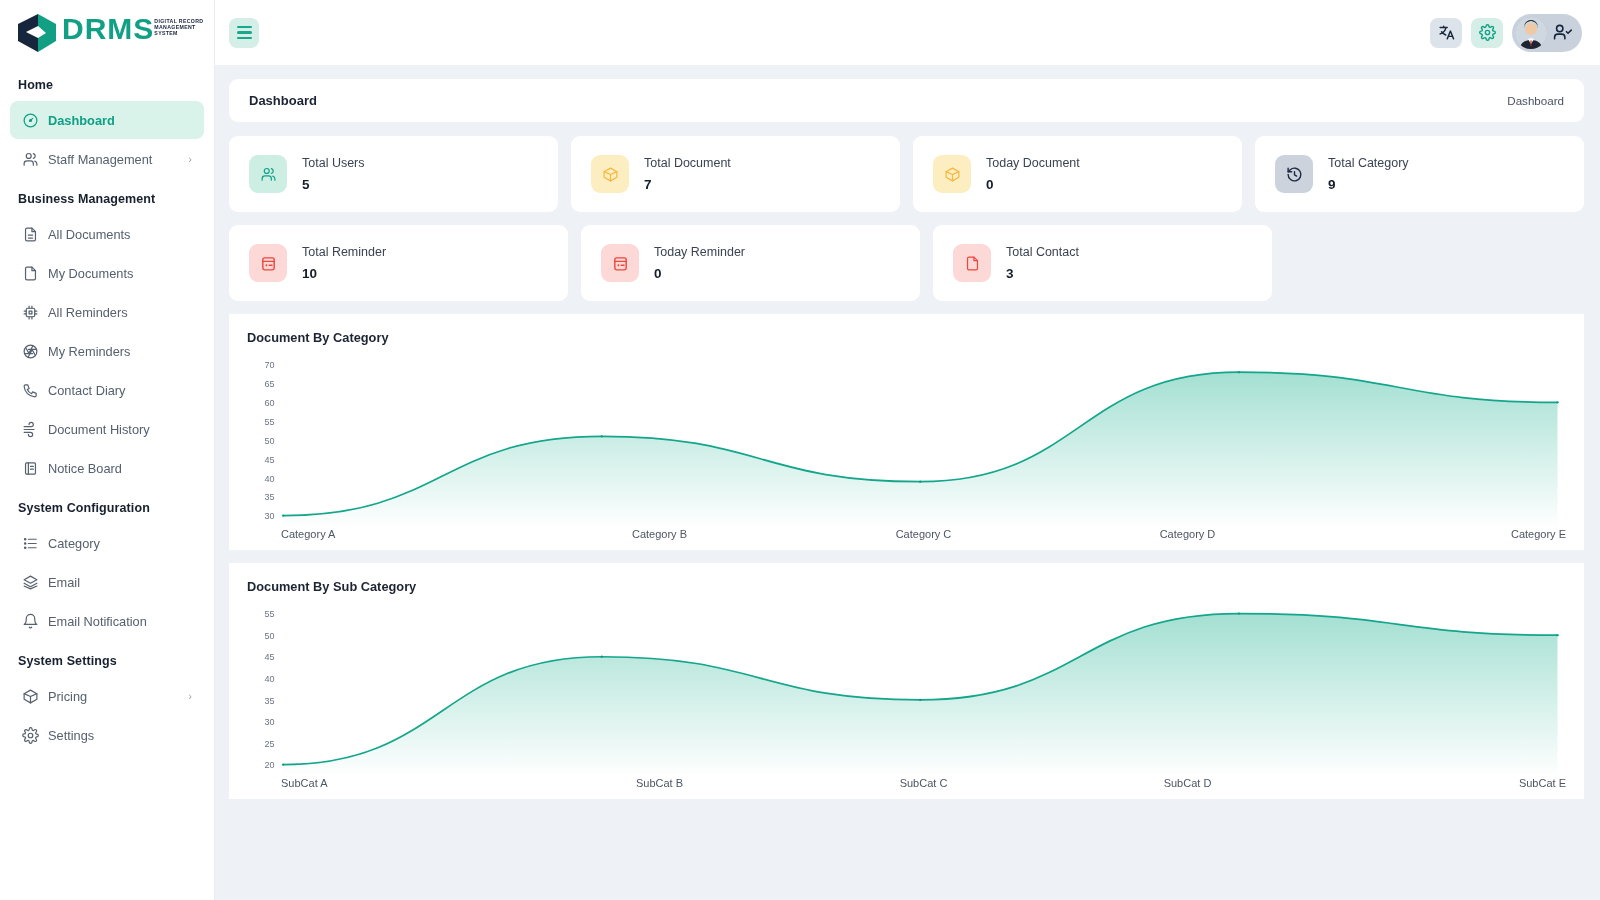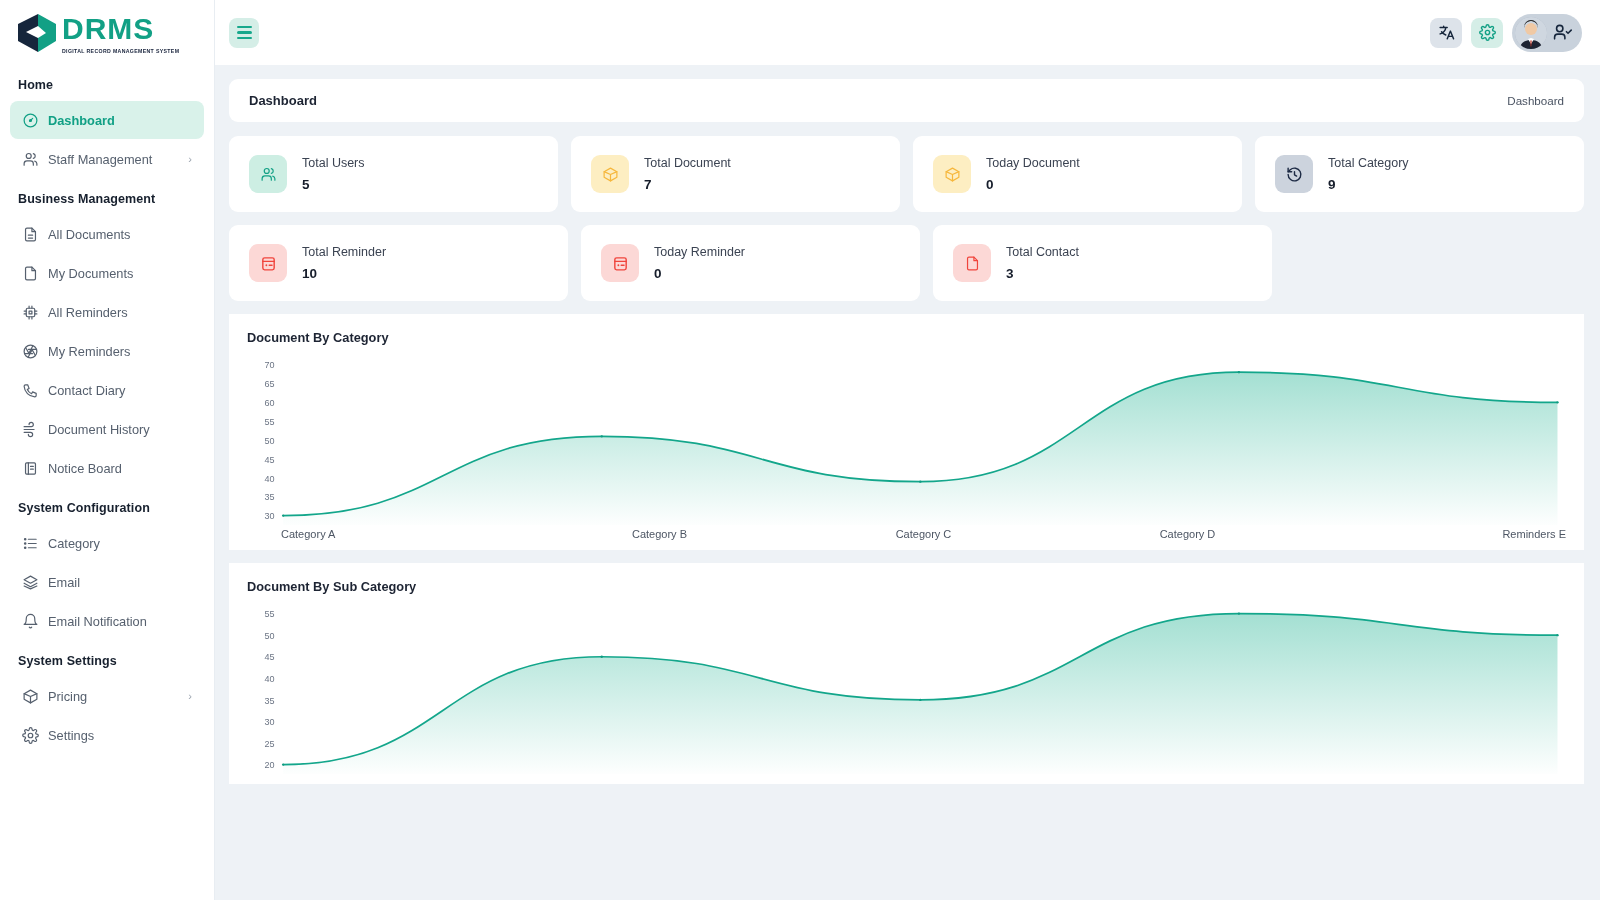--- a/index.html
+++ b/index.html
@@ -13,21 +13,21 @@
 
   
   .sidebar {
     width: 215px; height: 900px; background: #ffffff;
     border-right: 1px solid #e8edf2; flex: 0 0 215px;
     overflow: hidden; position: relative;
   }
   .logo-wrap { height: 65px; display: flex; align-items: center; padding-left: 16px; }
   .logo { display: flex; align-items: flex-start; gap: 4px; }
   .logo-mark { width: 42px; height: 44px; position: relative; }
-  .logo-text { display: flex; flex-direction: column; padding-top: 3px; justify-content: flex-end; }
+  .logo-text { display: flex; flex-direction: row; padding-top: 3px; justify-content: flex-end; }
   .logo-word { font-size: 30px; font-weight: 700; letter-spacing: 1px; color: #12a085; line-height: 1; }
   .logo-sub { font-size: 5.2px; font-weight: 600; letter-spacing: .35px; color: #16213a; margin-top: 4px; }
 
   .nav-section {
     font-size: 12.5px; font-weight: 700; color: #17202e;
     padding: 13px 0 8px 18px; letter-spacing: .1px;
   }
   .nav-item {
     display: flex; align-items: center; height: 38px;
     margin: 1px 10px; border-radius: 8px; padding: 0 12px;
@@ -430,21 +430,21 @@
                 <circle cx="333.5" cy="76.45" r="1.1" fill="#0e9c82"></circle>
                 <circle cx="633" cy="119.05000000000001" r="1.1" fill="#0e9c82"></circle>
                 <circle cx="932.5" cy="16.099999999999994" r="1.1" fill="#0e9c82"></circle>
                 <circle cx="1232" cy="44.5" r="1.1" fill="#0e9c82"></circle>
               </svg>
               <div class="xlabels">
                 <div class="xlab">Category A</div>
                 <div class="xlab">Category B</div>
                 <div class="xlab">Category C</div>
                 <div class="xlab">Category D</div>
-                <div class="xlab">Reminders E</div>
+                <div class="xlab">Category E</div>
               </div>
             </div>
           </div>
           <div class="chart-card">
             <div class="chart-title">Document By Sub Category</div>
             <div class="chart-body">
               <svg class="chart-svg" viewBox="0 0 1240 160" preserveAspectRatio="none">
                 <defs>
                   <linearGradient id="g1" x1="0" y1="0" x2="0" y2="1">
                     <stop offset="0%" stop-color="#9fded0" stop-opacity="0.95"></stop>
@@ -460,18 +460,25 @@
                 <text x="26" y="134.21428571428572" text-anchor="end" font-size="8.5" fill="#6b7484" font-family="Liberation Sans, sans-serif">25</text>
                 <text x="26" y="154.5" text-anchor="end" font-size="8.5" fill="#6b7484" font-family="Liberation Sans, sans-serif">20</text>
                 <path d="M34,151 C183.75,151 183.75,49.57142857142857 333.5,49.57142857142857 C483.25,49.57142857142857 483.25,90.14285714285714 633,90.14285714285714 C782.75,90.14285714285714 782.75,9 932.5,9 C1082.25,9 1082.25,29.285714285714292 1232,29.285714285714292 L1232,160 L34,160 Z" fill="url(#g1)"></path>
                 <path d="M34,151 C183.75,151 183.75,49.57142857142857 333.5,49.57142857142857 C483.25,49.57142857142857 483.25,90.14285714285714 633,90.14285714285714 C782.75,90.14285714285714 782.75,9 932.5,9 C1082.25,9 1082.25,29.285714285714292 1232,29.285714285714292" fill="none" stroke="#13a68b" stroke-width="1.6"></path>
                 <circle cx="34" cy="151" r="1.1" fill="#0e9c82"></circle>
                 <circle cx="333.5" cy="49.57142857142857" r="1.1" fill="#0e9c82"></circle>
                 <circle cx="633" cy="90.14285714285714" r="1.1" fill="#0e9c82"></circle>
                 <circle cx="932.5" cy="9" r="1.1" fill="#0e9c82"></circle>
                 <circle cx="1232" cy="29.285714285714292" r="1.1" fill="#0e9c82"></circle>
               </svg>
+              <div class="xlabels">
+                <div class="xlab">SubCat A</div>
+                <div class="xlab">SubCat B</div>
+                <div class="xlab">SubCat C</div>
+                <div class="xlab">SubCat D</div>
+                <div class="xlab">SubCat E</div>
+              </div>
             </div>
           </div>
         </div>
     </div>
   </div>
 </div>
 
 </body></html>

